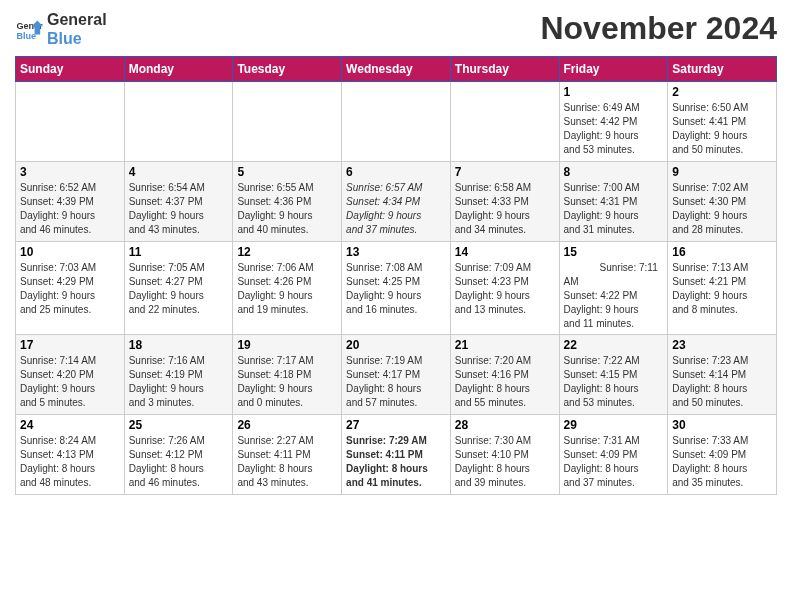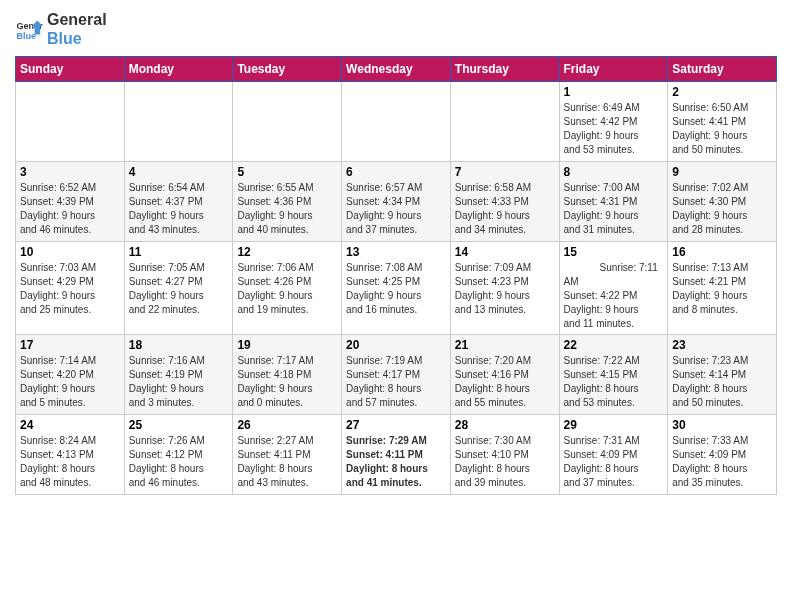--- a/index.html
+++ b/index.html
@@ -93,20 +93,21 @@
         <text x="2" y="20" font-size="13" font-weight="bold" fill="#333" font-family="Arial">General</text>
         <text x="2" y="34" font-size="13" font-weight="bold" fill="#4a90d9" font-family="Arial">Blue</text>
         <polygon points="32,8 40,16 36,16 36,28 28,28 28,16 24,16" fill="#4a90d9"></polygon>
       </svg>
       <div style="display:flex;flex-direction:column;line-height:1.2;">
         <span style="font-size:16px;font-weight:bold;color:#333;">General</span>
         <span style="font-size:16px;font-weight:bold;color:#4a90d9;">Blue</span>
       </div>
     </div>
     <div class="title-block">
+      <div class="month-title">November 2024</div>
     </div>
   </div>
 
   <table class="calendar">
     <thead>
       <tr id="weekday-header">
       <th>Sunday</th>
           <th>Monday</th>
           <th>Tuesday</th>
           <th>Wednesday</th>
@@ -137,21 +138,21 @@
 Daylight: 9 hours
 and 46 minutes.</span></td>
           <td><span class="day-num">4</span><span class="day-info" style="white-space: pre-line;">Sunrise: 6:54 AM
 Sunset: 4:37 PM
 Daylight: 9 hours
 and 43 minutes.</span></td>
           <td><span class="day-num">5</span><span class="day-info" style="white-space: pre-line;">Sunrise: 6:55 AM
 Sunset: 4:36 PM
 Daylight: 9 hours
 and 40 minutes.</span></td>
-          <td><span class="day-num">6</span><span class="day-info" style="white-space: pre-line;">Sunrise: 6:57 AM
+          <td><span class="day-num">6</span><span class="day-info" style="white-space: pre-line; font-style: italic;">Sunrise: 6:57 AM
 Sunset: 4:34 PM
 Daylight: 9 hours
 and 37 minutes.</span></td>
           <td><span class="day-num">7</span><span class="day-info" style="white-space: pre-line;">Sunrise: 6:58 AM
 Sunset: 4:33 PM
 Daylight: 9 hours
 and 34 minutes.</span></td>
           <td><span class="day-num">8</span><span class="day-info" style="white-space: pre-line;">Sunrise: 7:00 AM
 Sunset: 4:31 PM
 Daylight: 9 hours

